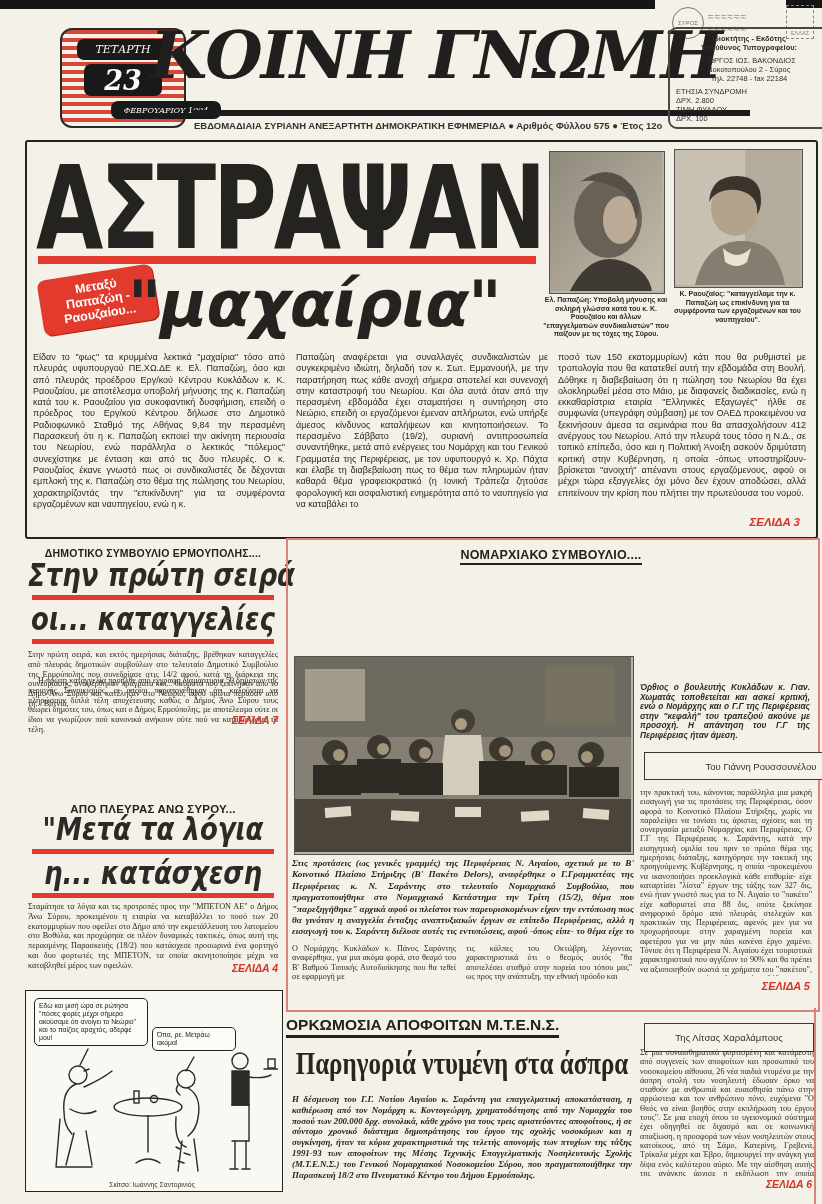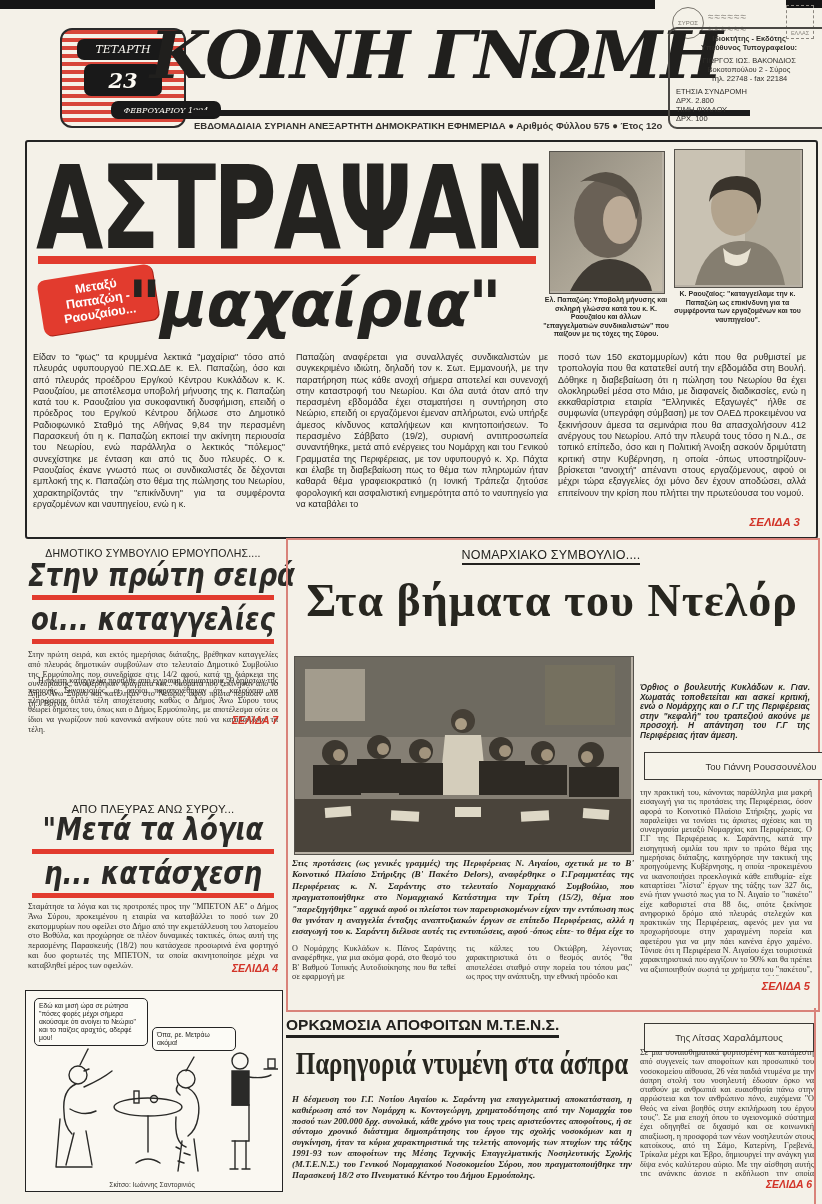--- a/index.html
+++ b/index.html
@@ -40,21 +40,21 @@
          padding:7px 12px;border-radius:8px;transform:rotate(-9deg);text-align:center;
          box-shadow:1px 1px 0 #a32015;}
   .h-max{font-family:"DejaVu Sans",sans-serif;font-weight:bold;font-style:italic;font-size:64px;
          line-height:1;color:#242320;letter-spacing:-1px;white-space:nowrap;}
   .photo{border:1px solid #55524c;background:#b9b2a6;}
   .cap{font-size:7px;font-weight:bold;line-height:8.5px;color:#2c2a27;}
   .bodytxt{font-size:9px;line-height:11.3px;color:#292824;}
   .pageref{color:#d23428;font-weight:bold;font-style:italic;font-size:11.5px;text-align:right;}
 
   
-  .kicker{font-weight:normal;font-size:10.5px;color:#23221f;letter-spacing:.2px;}
+  .kicker{font-weight:bold;font-size:10.5px;color:#23221f;letter-spacing:.2px;}
   .kicker-u{border-bottom:2px solid #23221f;padding-bottom:1px;}
   .h-left{font-family:"DejaVu Sans",sans-serif;font-weight:bold;font-style:italic;font-size:26px;
           line-height:1;color:#2b2a27;transform:scaleY(1.2);transform-origin:center top;white-space:nowrap;}
   .serif-body{font-family:"Liberation Serif",serif;font-size:8.2px;line-height:9.8px;color:#2a2824;}
 
   
   .cartoonbox{border:1.5px solid #242424;background:#faf8f2;}
   .bubble{border:1px solid #242424;border-radius:5px;background:#fcfbf6;font-size:6.8px;
           line-height:8px;padding:3px 4px;color:#22211e;}
 
@@ -92,21 +92,21 @@
     </div>
     <div class="abs wavy" style="left:48px;top:8px;">≈≈≈≈≈≈</div>
     <div class="abs wavy" style="left:48px;top:20px;">≈≈≈≈≈≈</div>
     <div class="abs stamp" style="left:126px;top:2px;width:26px;height:30px;">
       <span>ΕΛΛΑΣ</span>
     </div>
   </div>
 
   <div class="abs datebox" style="left:60px;top:28px;width:122px;height:96px;">
     <div class="abs datechip" style="left:15px;top:9px;width:92px;height:21px;font-size:11px;">ΤΕΤΑΡΤΗ</div>
-    <div class="abs datechip" style="left:22px;top:34px;width:78px;height:32px;font-size:21px;font-weight:bold;">23</div>
+    <div class="abs datechip" style="left:22px;top:34px;width:78px;height:32px;font-size:27px;font-weight:bold;">23</div>
     <div class="abs datechip" style="left:6px;top:71px;width:110px;height:18px;font-size:8px;margin-left:43px;">ΦΕΒΡΟΥΑΡΙΟΥ 1994</div>
   </div>
 
   <div class="abs mast-title" style="left:150px;top:22px;">ΚΟΙΝΗ ΓΝΩΜΗ</div>
   <div class="abs mast-rule" style="left:193px;top:110px;width:557px;height:6px;"></div>
   <div class="abs mast-sub" style="left:194px;top:120px;width:560px;">ΕΒΔΟΜΑΔΙΑΙΑ ΣΥΡΙΑΝΗ ΑΝΕΞΑΡΤΗΤΗ ΔΗΜΟΚΡΑΤΙΚΗ ΕΦΗΜΕΡΙΔΑ ● Αριθμός Φύλλου 575 ● Έτος 12ο</div>
 
   <div class="abs pubbox" style="left:668px;top:27px;width:146px;height:88px;">
     <div class="ctr b">Ιδιοκτήτης - Εκδότης</div>
     <div class="ctr b">Υπεύθυνος Τυπογραφείου:</div>
@@ -228,21 +228,20 @@
     </svg>
     <div class="abs bubble" style="left:8px;top:7px;width:104px;">Εδώ και μισή ώρα σε ρώτησα "πόσες φορές μέχρι σήμερα ακούσαμε ότι ανοίγει το Νεώριο" και το παίζεις αραχτός, αδερφέ μου!</div>
     <div class="abs bubble" style="left:126px;top:36px;width:74px;">Όπα, ρε. Μετράω ακόμα!</div>
     <div class="abs ctr" style="left:0;bottom:3px;width:252px;font-size:6.8px;color:#33312d;">Σκίτσο: Ιωάννης Σαντορινιός</div>
   </div>
 
   <div class="abs pinkframe" style="left:286px;top:538px;width:530px;height:470px;"></div>
   <div class="abs ctr" style="left:286px;top:545px;width:530px;">
     <span class="kicker kicker-u" style="font-size:12.5px;">ΝΟΜΑΡΧΙΑΚΟ ΣΥΜΒΟΥΛΙΟ....</span>
   </div>
-  <div class="abs h-delors ctr" style="left:296px;top:578px;width:512px;">Στα βήματα του Ντελόρ</div>
 
   <div class="abs photo" style="left:294px;top:656px;width:338px;height:197px;">
     <svg width="336" height="195" viewBox="0 0 336 195">
       <rect width="336" height="195" fill="#857f74"></rect>
       <rect width="336" height="80" fill="#6e6a60"></rect>
       <rect x="10" y="12" width="60" height="52" fill="#a39c8d"></rect>
       <rect x="250" y="8" width="70" height="60" fill="#75705f"></rect>
 
       <g fill="#3c372f">
         <circle cx="40" cy="96" r="13"></circle>

